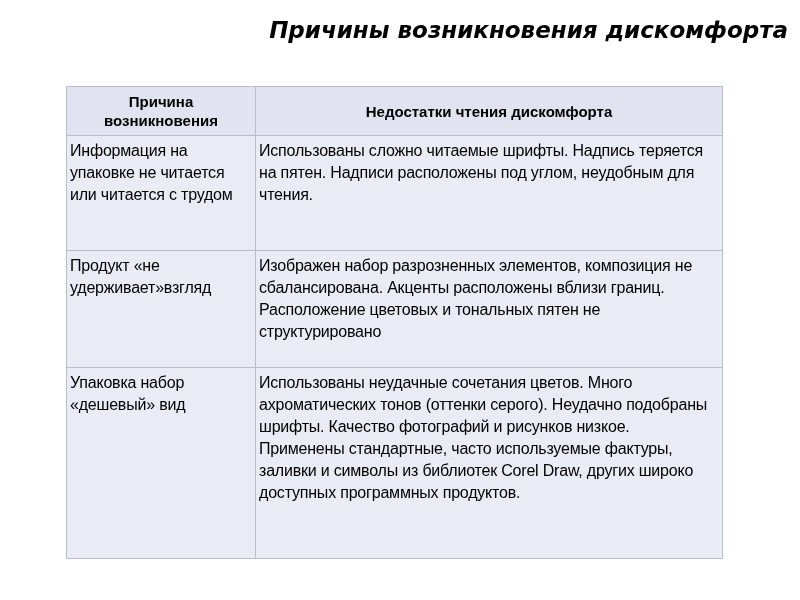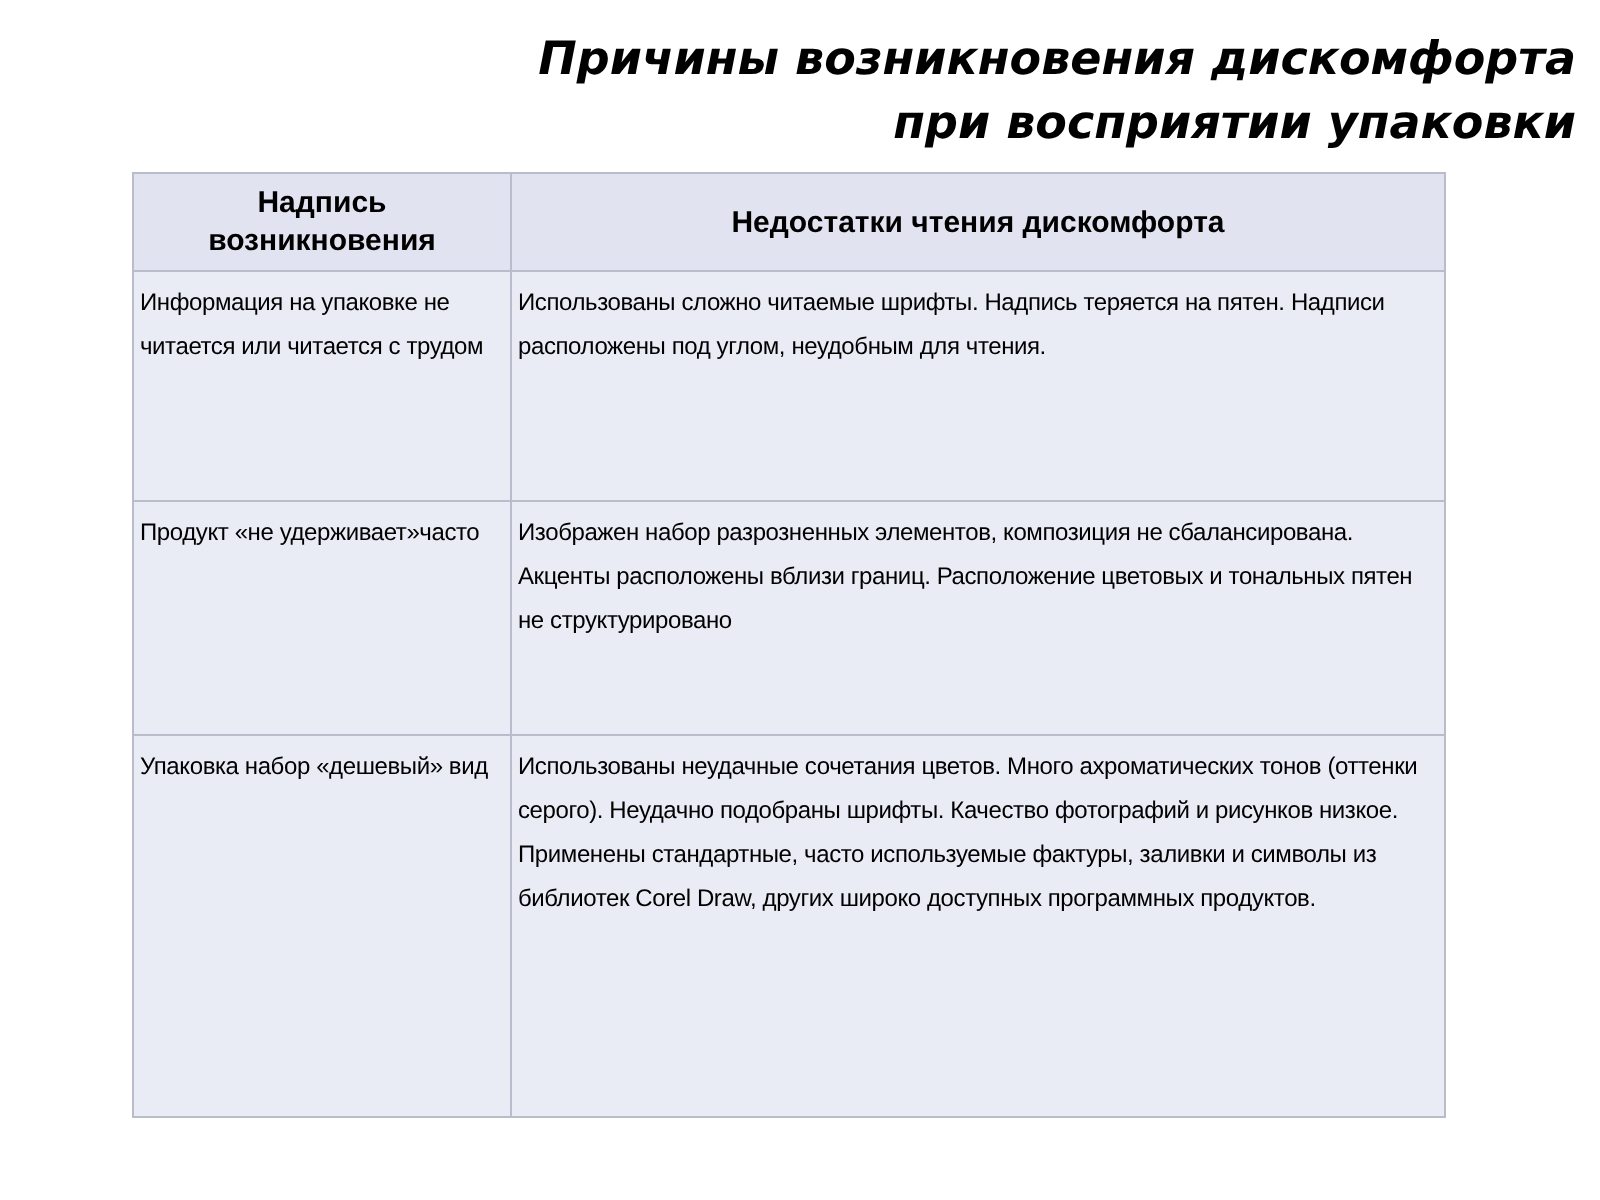--- a/index.html
+++ b/index.html
@@ -49,58 +49,57 @@
       background: #e1e4f0;
       font-weight: bold;
       font-size: 15px;
       line-height: 19px;
       text-align: center;
       vertical-align: middle;
       height: 48px;
       padding: 0 4px;
     }
     table.grid td {
-      font-size: 12px;
+      font-size: 16px;
       line-height: 22px;
       padding: 4px 3px 4px 3px;
       letter-spacing: -0.2px;
     }
     col.c1 { width: 189px; }
     col.c2 { width: 467px; }
     tr.r1 td { height: 106px; }
     tr.r2 td { height: 108px; }
     tr.r3 td { height: 182px; }
   </style>
 </head>
 <body>
 
 <div class="slide">
   <div class="title">
     <span>Причины возникновения дискомфорта</span>
-    <span>при восприятии упаковки</span>
   </div>
 
   <table class="grid">
     <colgroup>
       <col class="c1">
       <col class="c2">
     </colgroup>
     <thead>
       <tr>
-        <th>Надпись возникновения</th>
+        <th>Причина возникновения</th>
         <th>Недостатки чтения дискомфорта</th>
       </tr>
     </thead>
     <tbody>
       <tr class="r1">
         <td>Информация на упаковке не читается или читается с трудом</td>
         <td>Использованы сложно читаемые шрифты. Надпись теряется на пятен. Надписи расположены под углом, неудобным для чтения.</td>
       </tr>
       <tr class="r2">
-        <td>Продукт «не удерживает»часто</td>
+        <td>Продукт «не удерживает»взгляд</td>
         <td>Изображен набор разрозненных элементов, композиция не сбалансирована. Акценты расположены вблизи границ. Расположение цветовых и тональных пятен не структурировано</td>
       </tr>
       <tr class="r3">
         <td>Упаковка набор «дешевый» вид</td>
         <td>Использованы неудачные сочетания цветов. Много ахроматических тонов (оттенки серого). Неудачно подобраны шрифты. Качество фотографий и рисунков низкое. Применены стандартные, часто используемые фактуры, заливки и символы из библиотек Corel Draw, других широко доступных программных продуктов.</td>
       </tr>
     </tbody>
   </table>
 </div>
 

